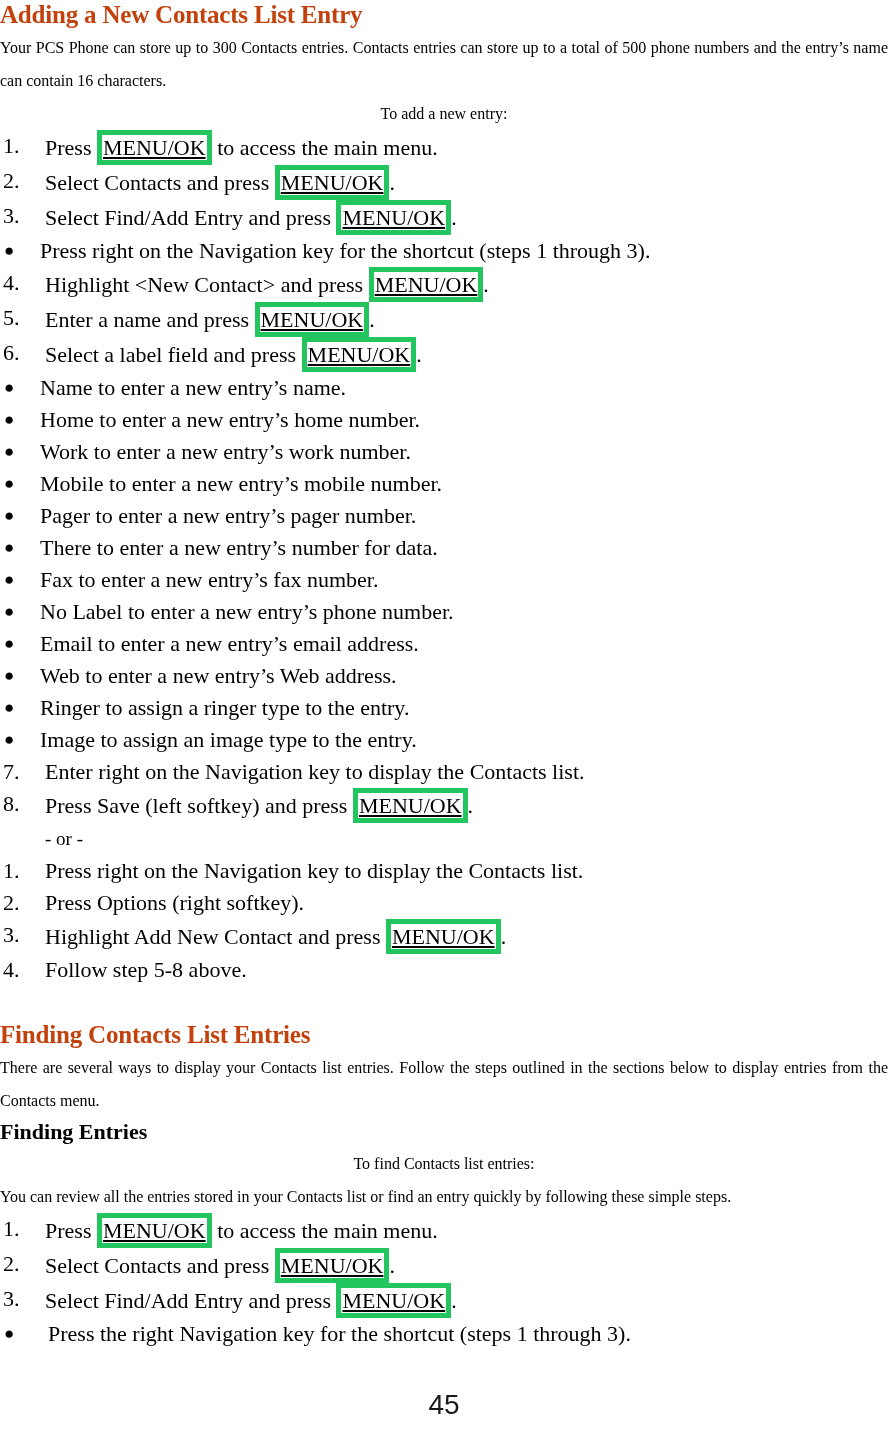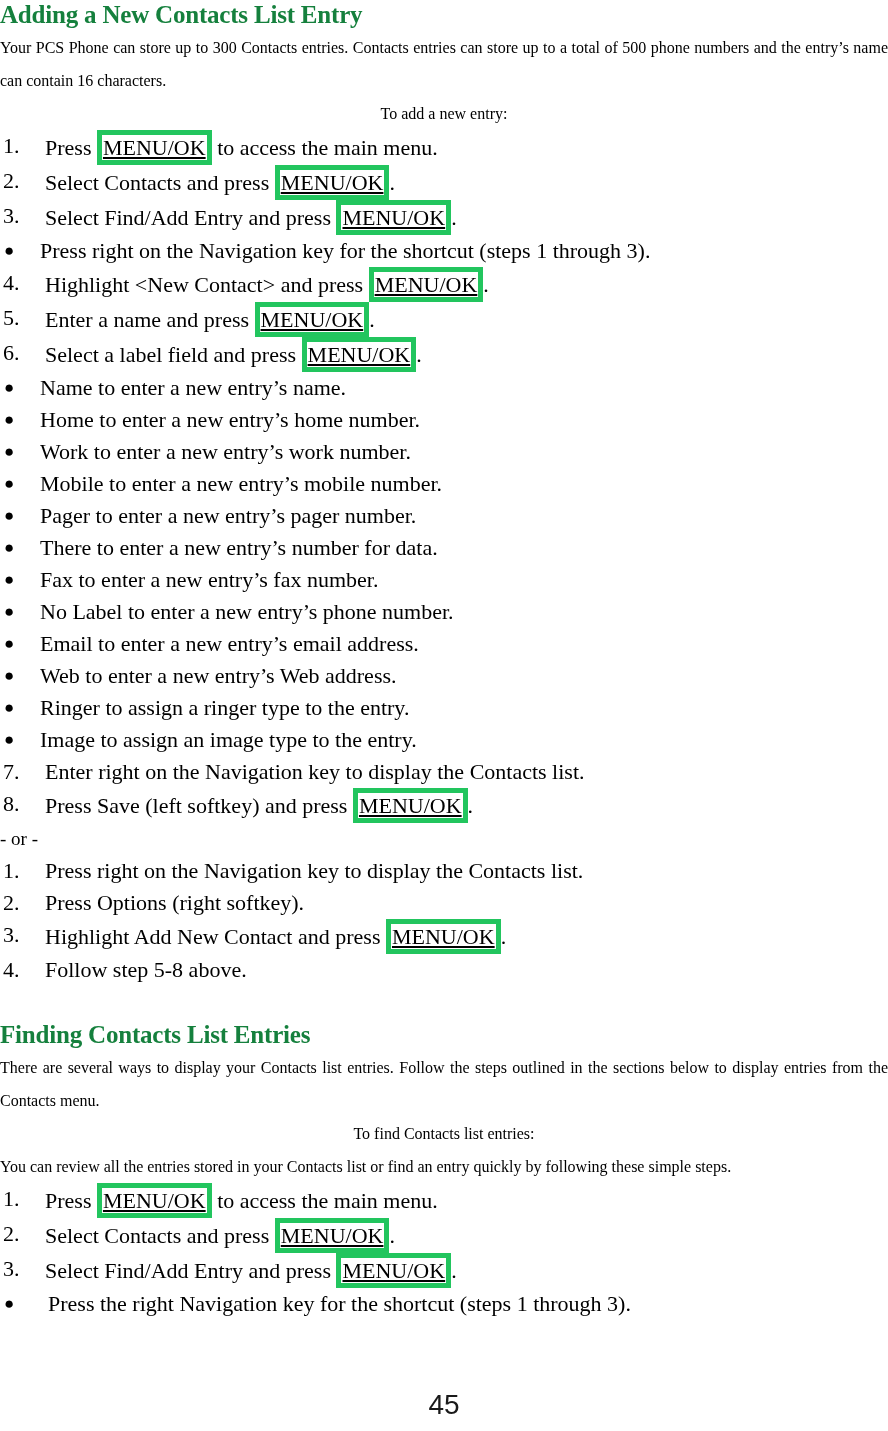--- a/index.html
+++ b/index.html
@@ -16,21 +16,21 @@
     overflow: hidden;
   }
   .page {
     position: relative;
     width: 888px;
     height: 1431px;
     box-sizing: border-box;
     padding: 0;
   }
   .h1 {
-    color: #15803d;
+    color: #c2410c;
     font-weight: bold;
     font-size: 25px;
     line-height: 30px;
     letter-spacing: -0.2px;
     margin: 0;
     padding: 0 0 1px 0;
     white-space: nowrap;
   }
   .h2 {
     color: #000000;
@@ -96,20 +96,21 @@
     padding: 0 1px;
     line-height: 25px;
     margin: 0 0px;
     vertical-align: baseline;
     font-size: 22px;
     text-decoration: underline;
   }
   .or-line {
     font-size: 19px;
     line-height: 32px;
+    padding-left: 45px;
   }
   .pagenum {
     position: absolute;
     left: 0;
     right: 0;
     bottom: 10px;
     text-align: center;
     font-family: "Liberation Sans", "DejaVu Sans", sans-serif;
     font-size: 28px;
     color: #1a1a1a;
@@ -239,20 +240,21 @@
         <span class="rowtext"><span>Follow step 5-8 above.</span></span>
       </li>
     </ol>
 
   <div class="spacer-lg"></div>
 
   <h1 class="h1">Finding Contacts List Entries</h1>
 
   <p class="body">There are several ways to display your Contacts list entries. Follow the steps outlined in the sections below to display entries from the Contacts menu.</p>
 
+  <h2 class="h2">Finding Entries</h2>
 
   <p class="body nojust">To find Contacts list entries:</p>
 
   <p class="body">You can review all the entries stored in your Contacts list or find an entry quickly by following these simple steps.</p>
 
   <ol class="plain">
       <li class="row">
         <span class="marker-num">1.</span>
         <span class="rowtext"><span>Press </span><span class="keybox">MENU/OK</span><span> to access the main menu.</span></span>
       </li>

